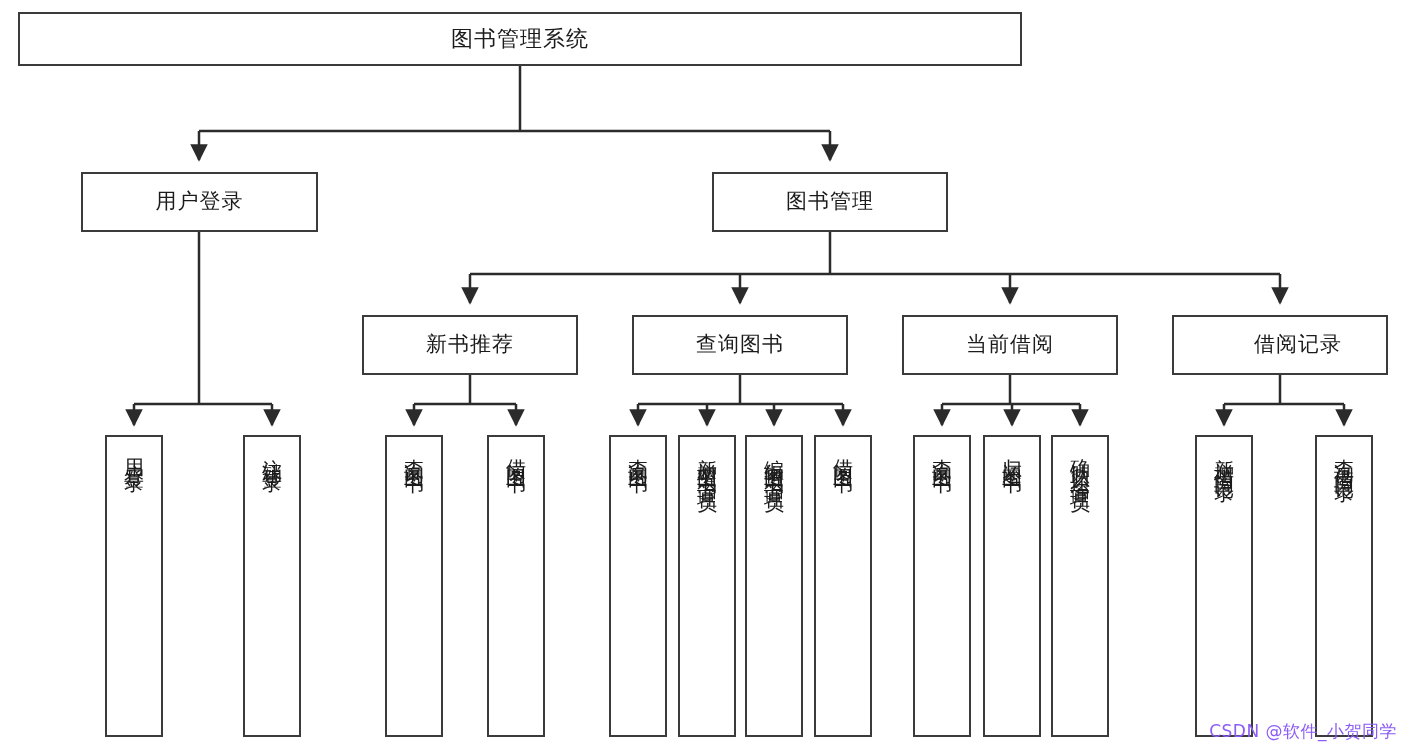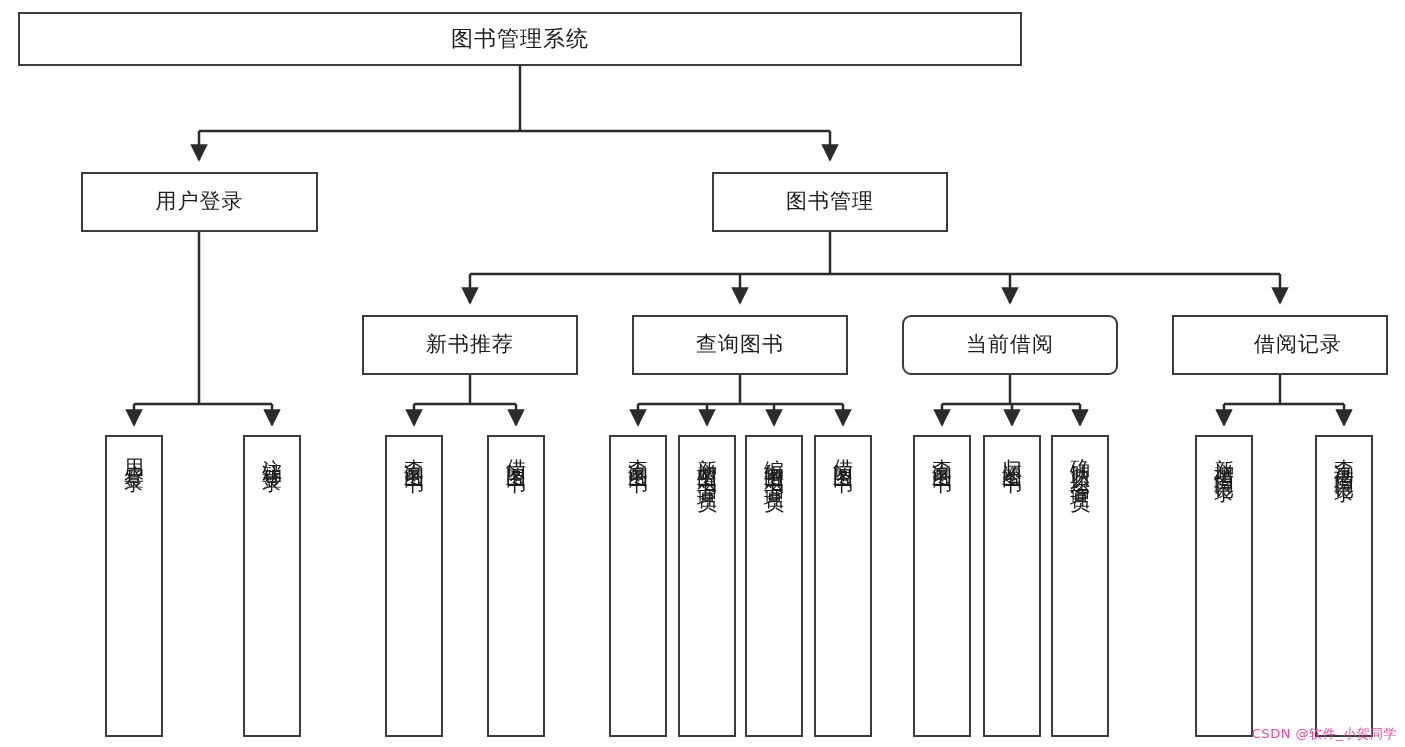--- a/index.html
+++ b/index.html
@@ -54,22 +54,22 @@
     text-orientation: upright;
     letter-spacing: 5px;
     line-height: 1.05;
     white-space: nowrap;
     display: block;
   }
   .watermark {
     position: absolute;
     right: 8px;
     bottom: 4px;
-    font-size: 13px;
-    color: #ec4899;
+    font-size: 17px;
+    color: #8b5cf6;
     white-space: nowrap;
     letter-spacing: 0.5px;
   }
 </style>
 </head>
 <body>
 
 <div id="canvas">
 
   <svg id="wires" viewBox="0 0 1405 747" xmlns="http://www.w3.org/2000/svg">
@@ -132,21 +132,21 @@
   <div class="node h" style="left:362px; top:315px; width:216px; height:60px;">
     <span>新书推荐</span>
   </div>
 
   <div class="node h" style="left:712px; top:172px; width:236px; height:60px;">
     <span>图书管理</span>
   </div>
   <div class="node h" style="left:632px; top:315px; width:216px; height:60px;">
     <span>查询图书</span>
   </div>
-  <div class="node h" style="left:902px; top:315px; width:216px; height:60px;border-radius:9px;">
+  <div class="node h" style="left:902px; top:315px; width:216px; height:60px;">
     <span>当前借阅</span>
   </div>
   <div class="node h" style="left:1172px; top:315px; width:216px; height:60px;padding-left:36px;">
     <span>借阅记录</span>
   </div>
 
   <div class="node v" style="left:105px; top:435px; width:58px; height:302px;">
     <span class="vtext">用户登录</span>
   </div>
   <div class="node v" style="left:243px; top:435px; width:58px; height:302px;">

